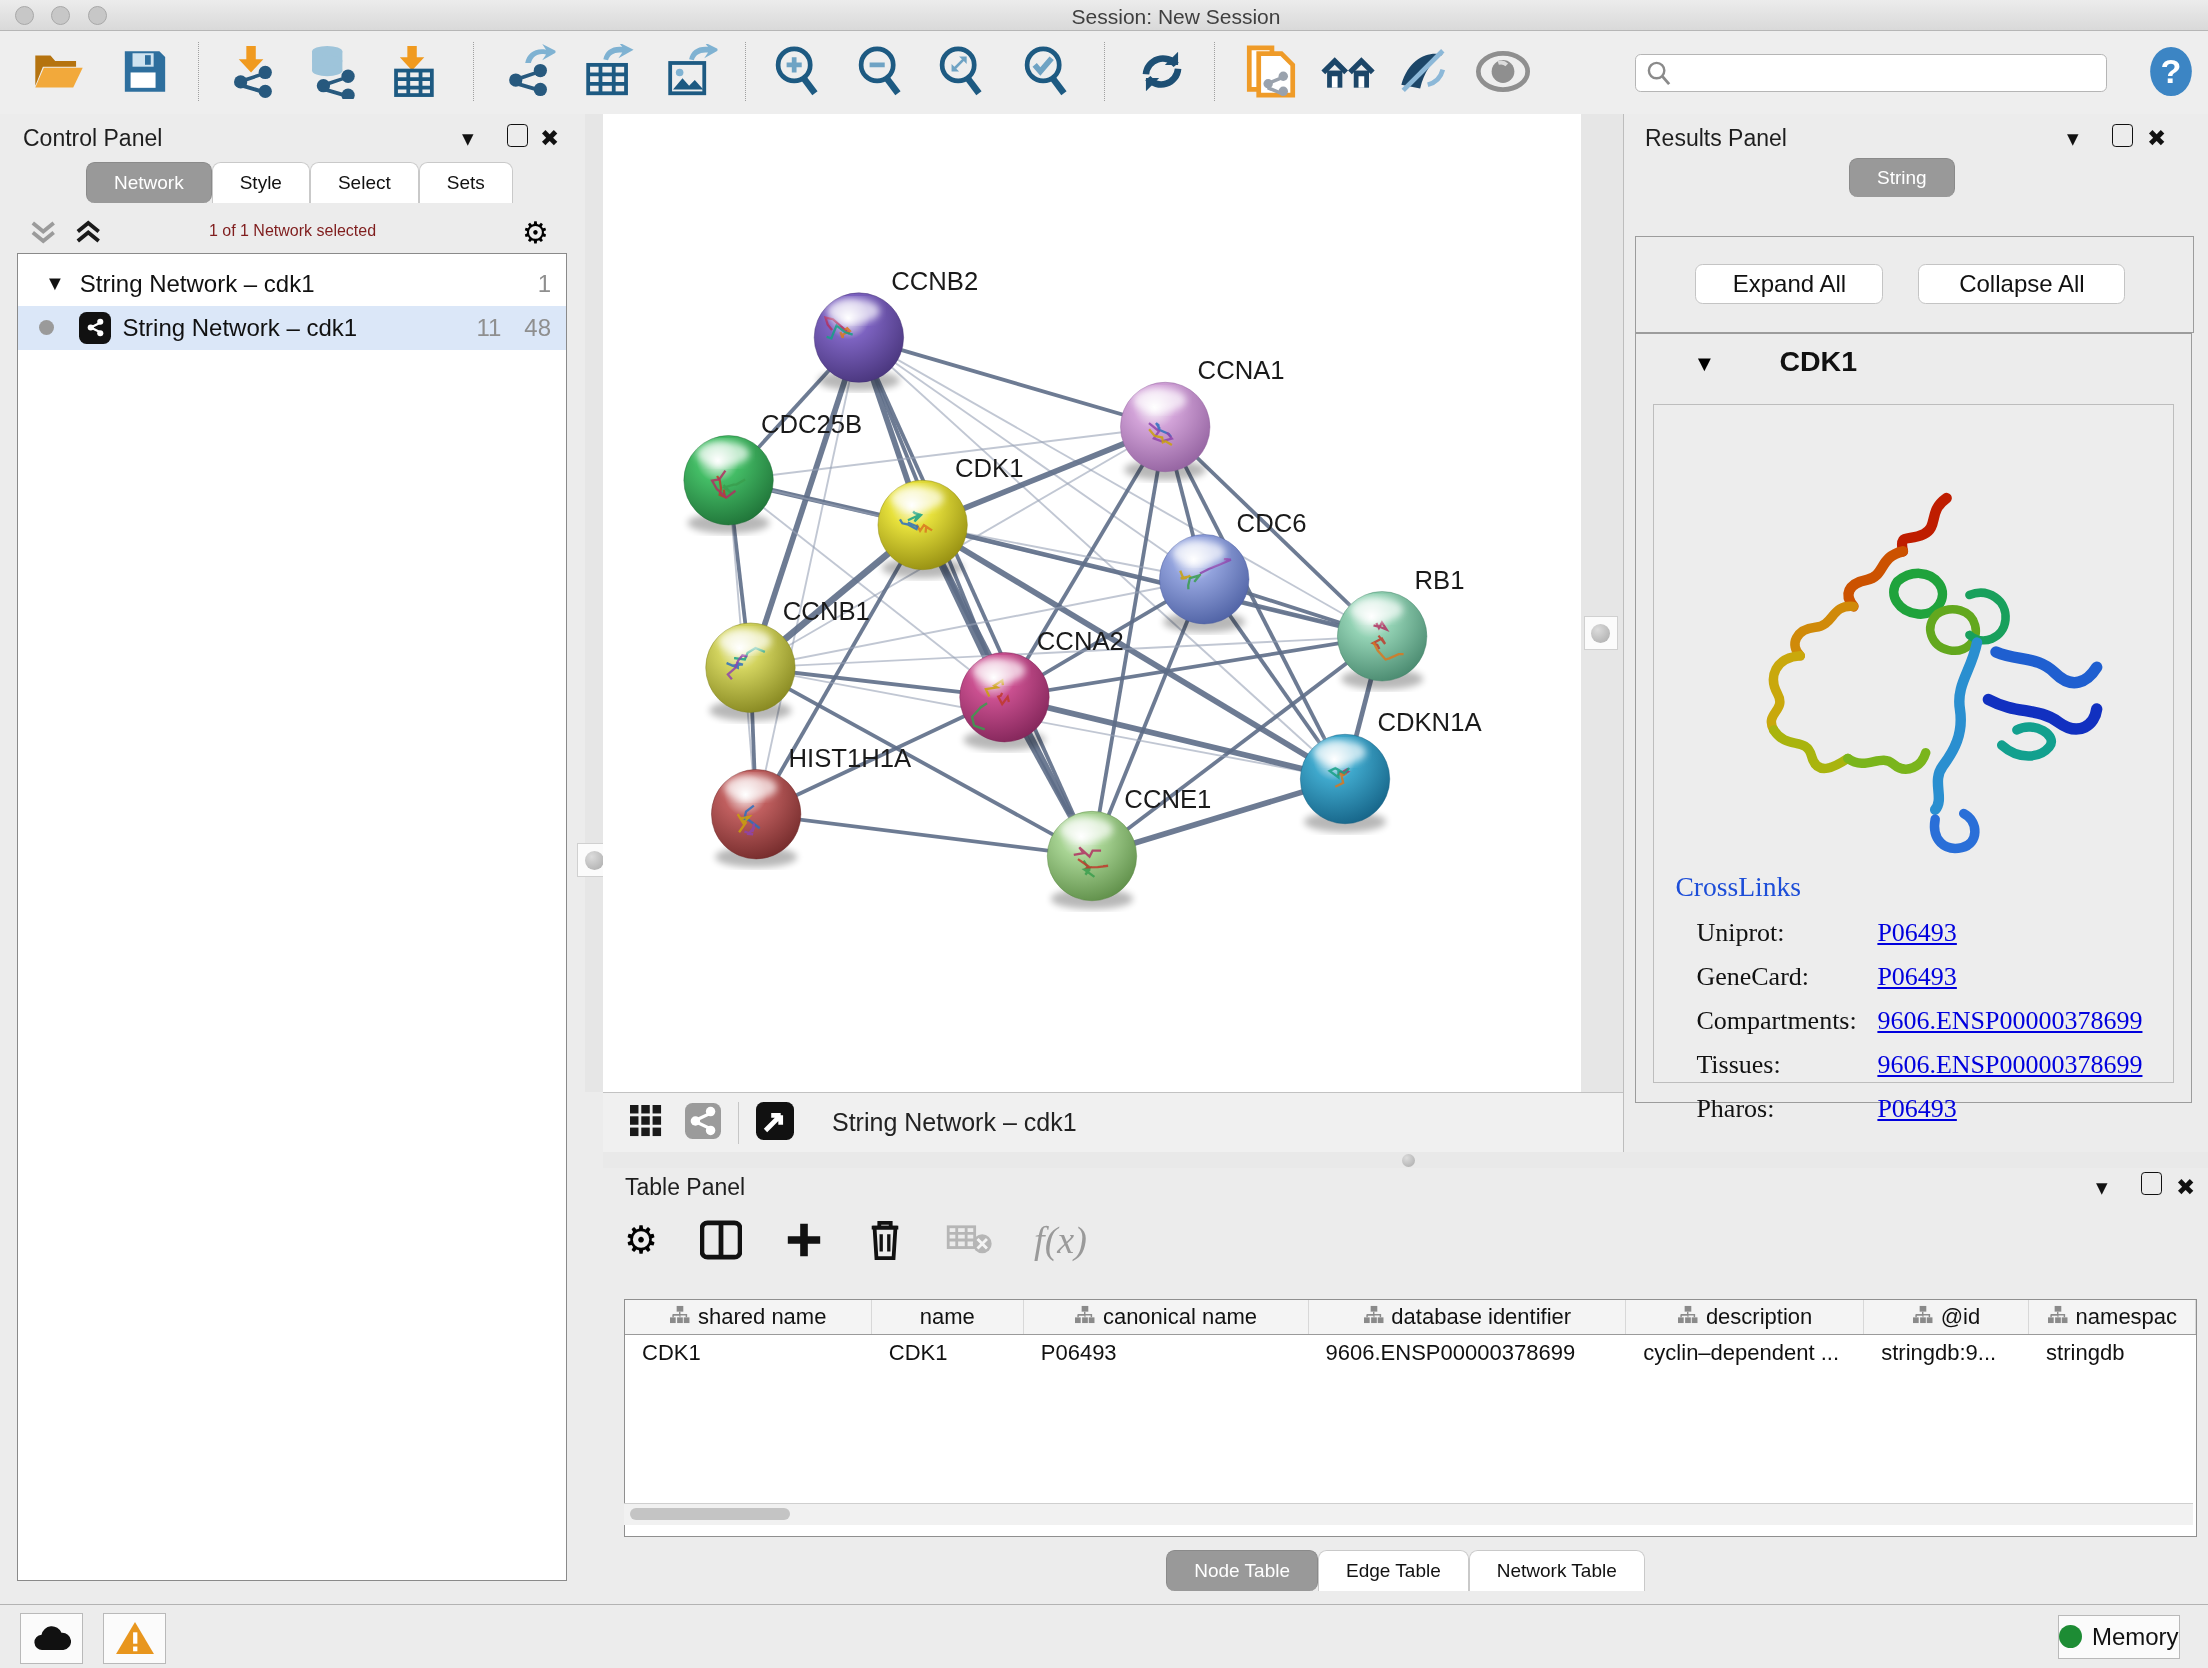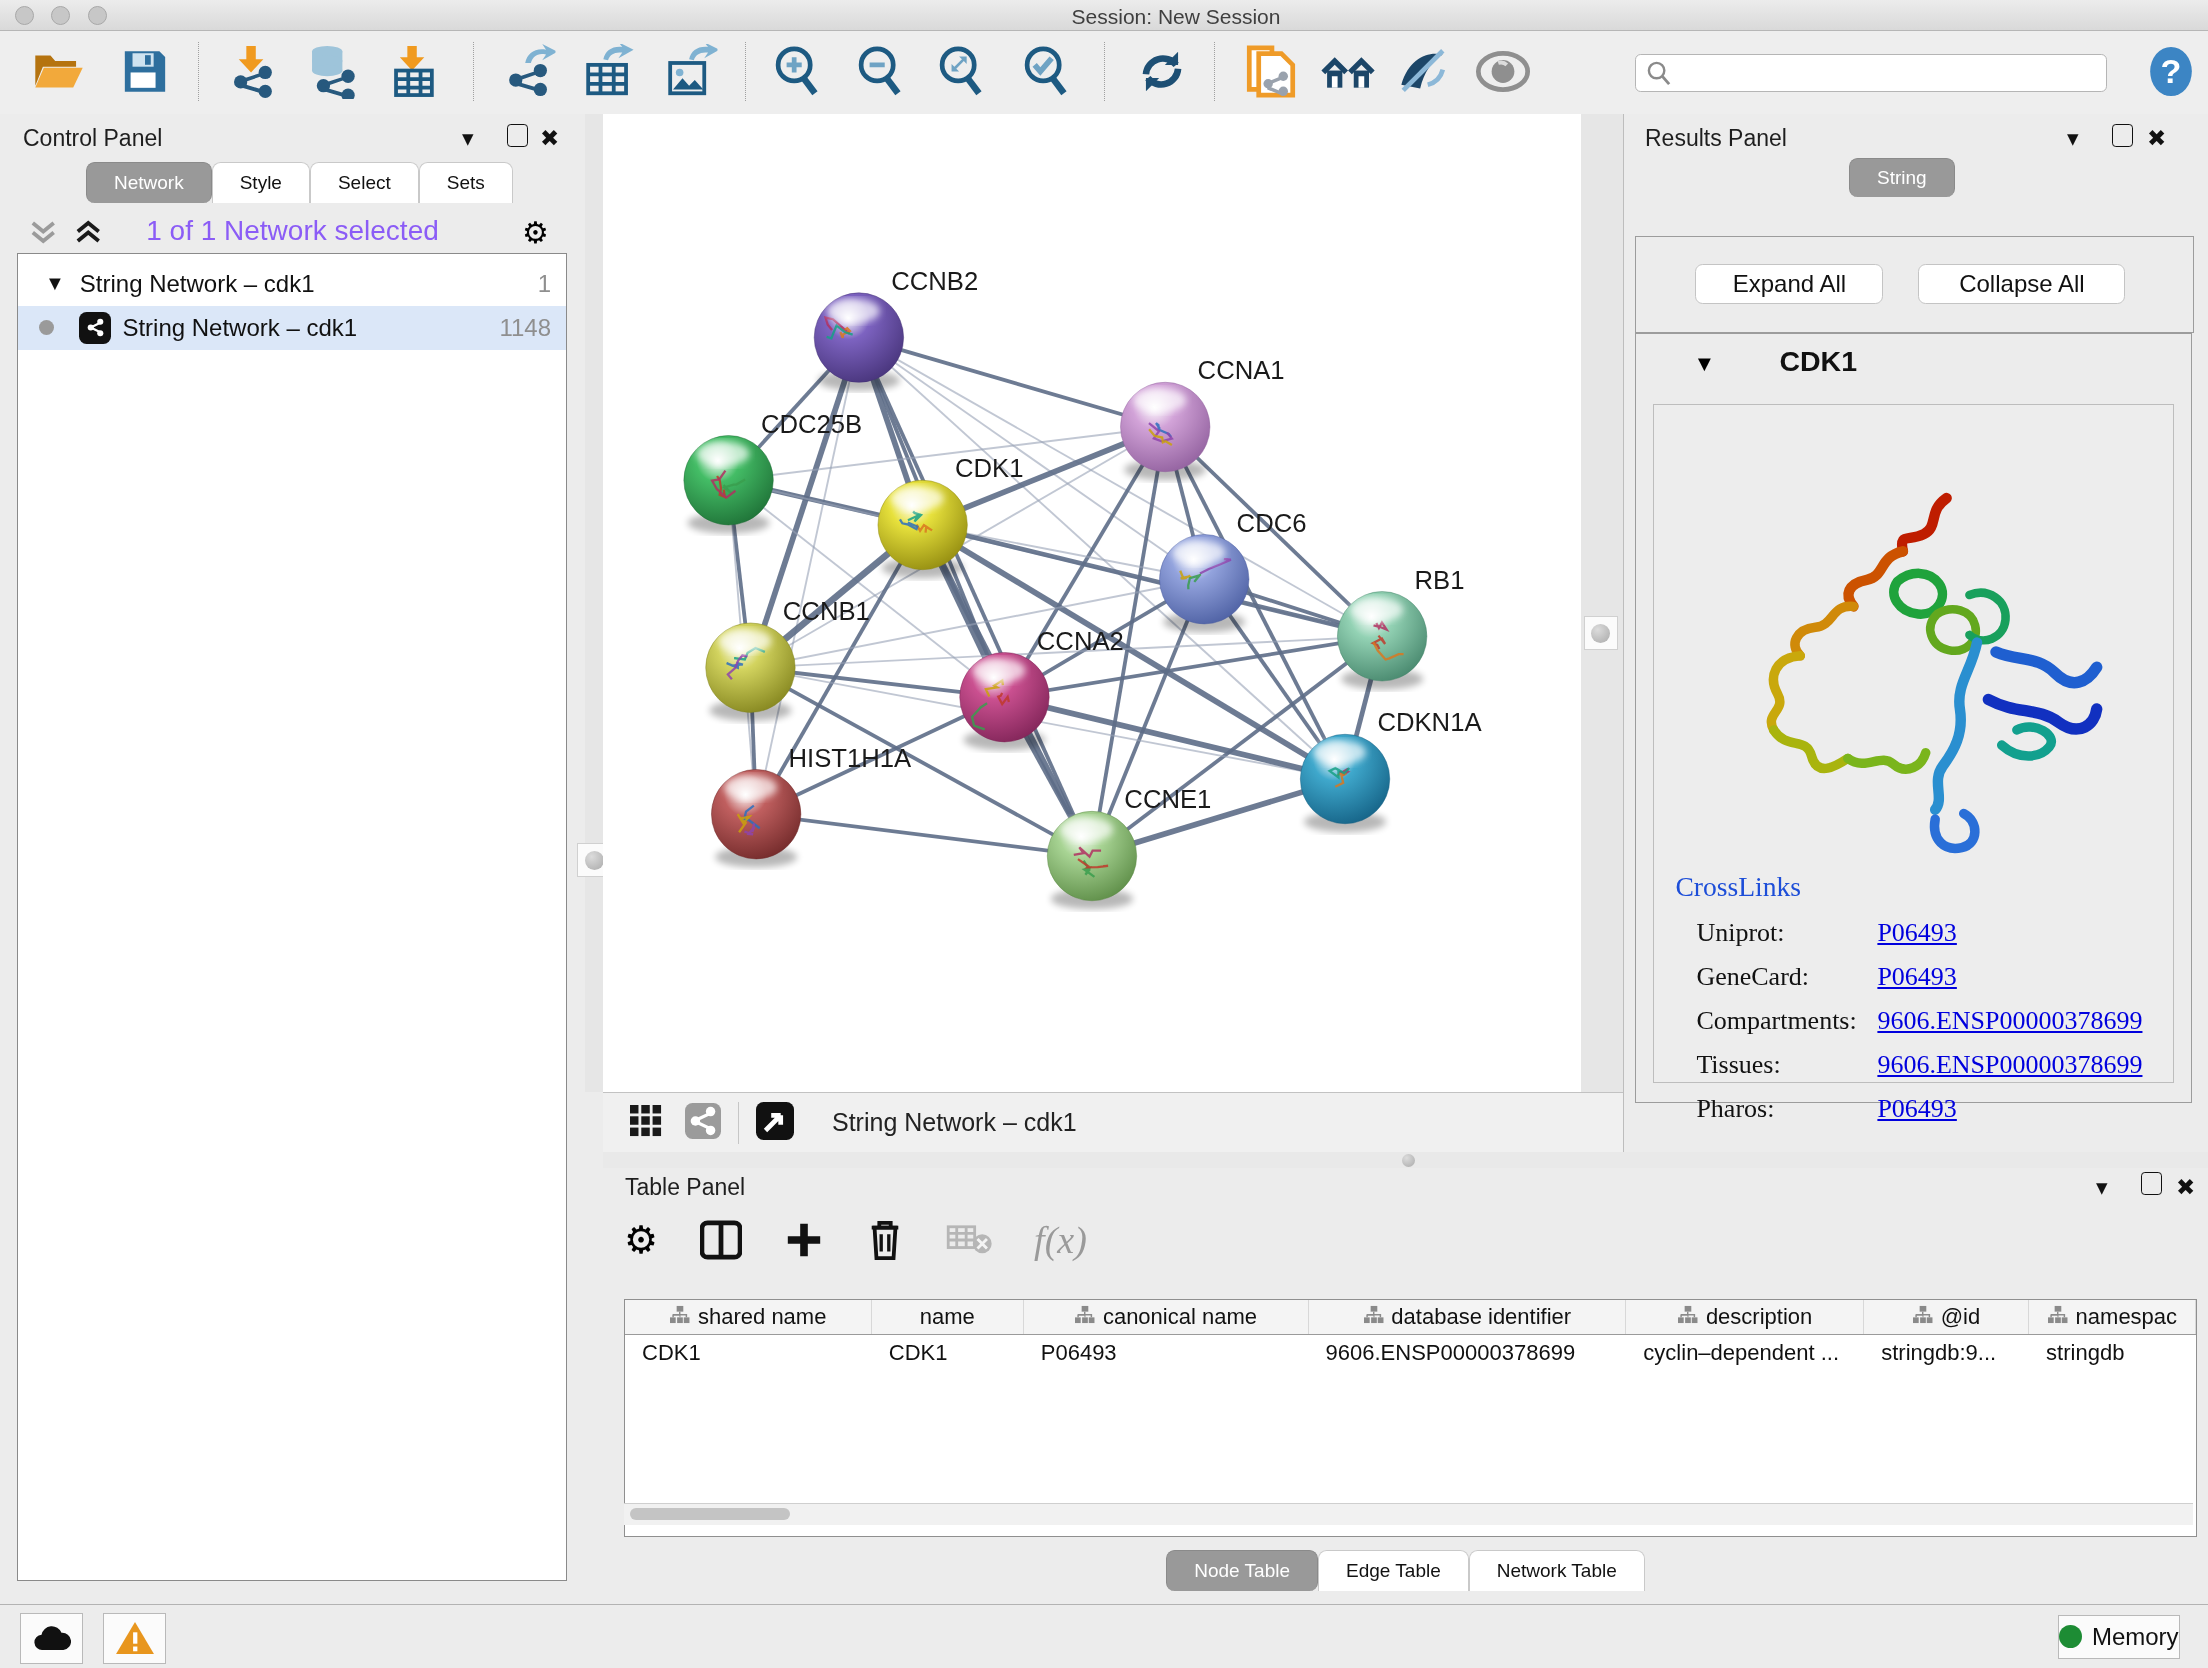--- a/index.html
+++ b/index.html
@@ -253,21 +253,21 @@
     <svg class="abs" style="left:28.5px;top:11.4px" width="28.5" height="25" viewBox="0 0 30 26">
         <g fill="none" stroke="#9b9b9b" stroke-width="4">
           <path d="M4 3l11 9L26 3M4 13l11 9 11-9"></path>
         </g>
       </svg>
     <svg class="abs" style="left:74px;top:11.4px" width="28.5" height="25" viewBox="0 0 30 26">
         <g fill="none" stroke="#1a1a1a" stroke-width="4">
           <path d="M4 12 15 3l11 9M4 22l11-9 11 9"></path>
         </g>
       </svg>
-    <span style="margin:16px auto;font-size:28px;color:#8b5cf6;">1 of 1 Network selected</span>
+    <span style="margin:16px auto;font-size:16px;color:#7f1d1d;">1 of 1 Network selected</span>
     <span style="position:absolute;right:36px;top:5.7px;font-size:30px;">⚙</span>
   </div>
   <div id="net-tree" class="abs">
     <div class="tree-row" style="padding:0 15px 0 27px;margin-top:7.6px;">
       <span style="font-size:20px;margin-right:15px;">▼</span>
       <span>String Network – cdk1</span>
       <span class="cnt">1</span>
     </div>
     <div class="tree-row" id="tree-net-row" style="padding:0 15px 0 21px;">
       <span style="width:15px;height:15px;border-radius:50%;background:#9a9a9a;margin-right:25px;"></span>
@@ -276,21 +276,21 @@
             <g fill="#fff">
               <circle cx="6" cy="11" r="3.2"></circle>
               <circle cx="16" cy="5" r="3.2"></circle>
               <circle cx="16" cy="17" r="3.2"></circle>
               <path d="M5.5 10l10-5 1 2-10 5zM5.5 12l10 5 1-2-10-5z"></path>
             </g>
           </svg>
         </span>
       <span>String Network – cdk1</span>
       <span class="cnt">11</span>
-      <span style="color:#8f8f8f;">48</span>
+      <span style="color:#8f8f8f;margin-left:23px;">48</span>
     </div>
   </div>
 </div>
 
 <div class="vsplit abs" style="left:585px">
   <div class="handle abs" style="left:-7.6px;top:729px">
       <div class="knob"></div>
     </div>
 </div>
 <div class="vsplit abs" style="left:1581px;width:42px;border-right:2.9px double #9a9a9a;">

